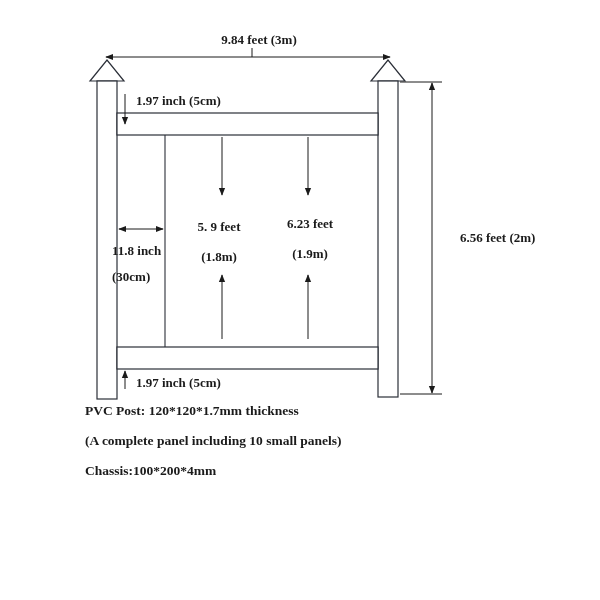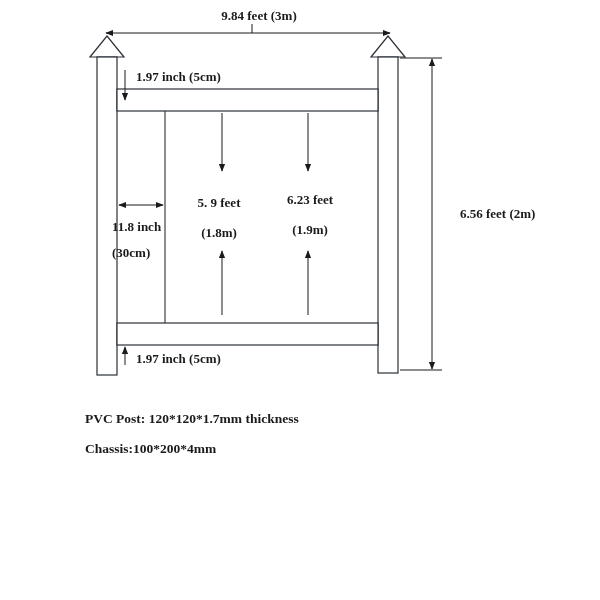--- a/index.html
+++ b/index.html
@@ -9,31 +9,32 @@
     height: 600px;
     background: #ffffff;
     font-family: "Liberation Serif", serif;
     overflow: hidden;
   }
   .stage {
     position: relative;
     width: 600px;
     height: 559px;
     background: #ffffff;
+    margin-top: 24px;
   }
   svg text {
     font-family: "Liberation Serif", serif;
     font-weight: bold;
     fill: #1b1b1b;
   }
   .dim-label { font-size: 13px; }
   .specs {
     position: absolute;
     left: 85px;
-    top: 404px;
+    top: 372px;
     width: 480px;
   }
   .spec-line {
     font-size: 13.5px;
     font-weight: bold;
     color: #1b1b1b;
     line-height: 30px;
     white-space: nowrap;
   }
 </style>
@@ -103,16 +104,17 @@
 
     <g>
       <line x1="125" y1="365" x2="125" y2="347" stroke="#1b1b1b" stroke-width="1" marker-end="url(#arr)"></line>
       <text x="136" y="363" text-anchor="start" class="dim-label">1.97 inch (5cm)</text>
     </g>
   </svg>
 
   
   <div class="specs">
     <div class="spec-line">PVC Post: 120*120*1.7mm thickness</div>
+    <div class="spec-line">(A complete panel including 10 small panels)</div>
     <div class="spec-line">Chassis:100*200*4mm</div>
   </div>
 
 </div>
 
 </body></html>

